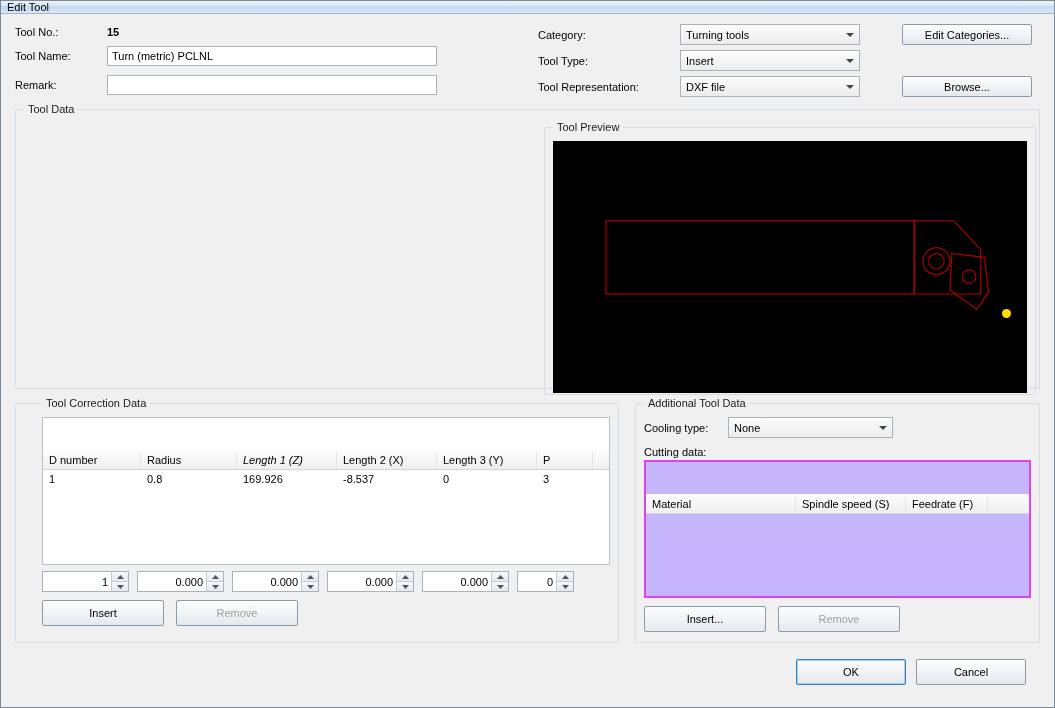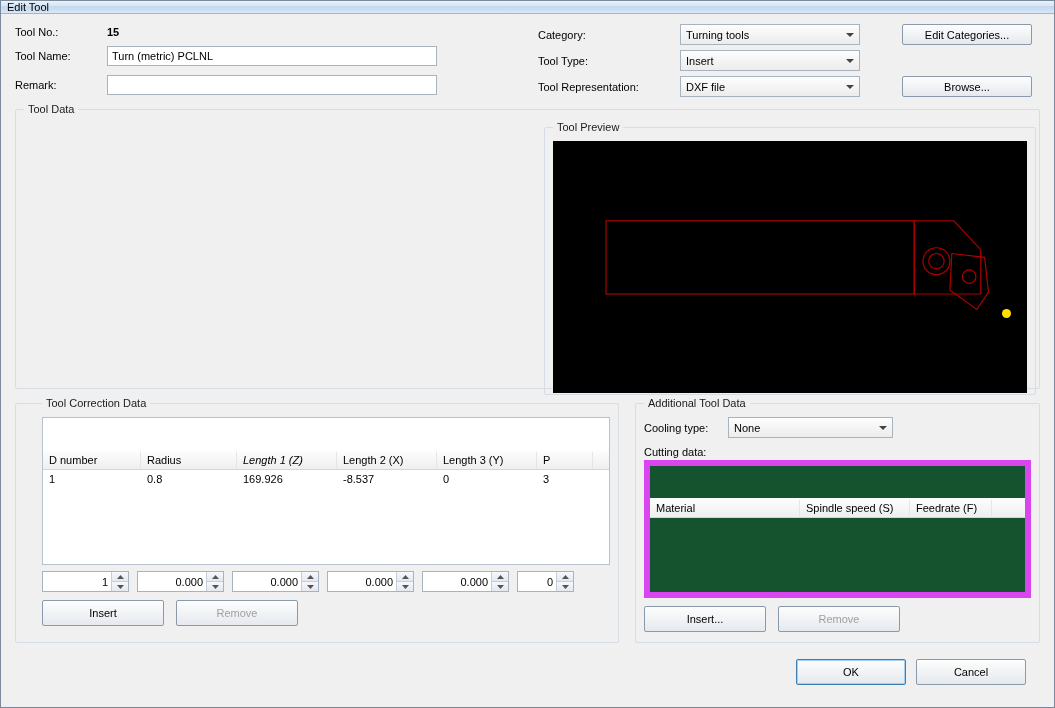--- a/index.html
+++ b/index.html
@@ -202,21 +202,21 @@
 
   .btn-row {
     margin-top: 8px;
     display:flex;
     gap: 12px;
   }
 
   .cool-row { display:flex; align-items:center; gap: 8px; margin-bottom: 8px; }
   .cool-row .lbl { width: 76px; }
   .cut-lbl { margin-bottom: 2px; }
-  .cut-table { border:6px solid #d946ef; background:#14532d; height: 138px; }
+  .cut-table { border:2px solid #d946ef; background:#c4b5fd; height: 138px; }
   .cut-table .th-row { height:20px; }
 
   .footer {
     display:flex;
     justify-content:flex-end;
     gap: 10px;
     padding: 0 14px 10px 0;
     margin-top: 16px;
   }
 </style>

